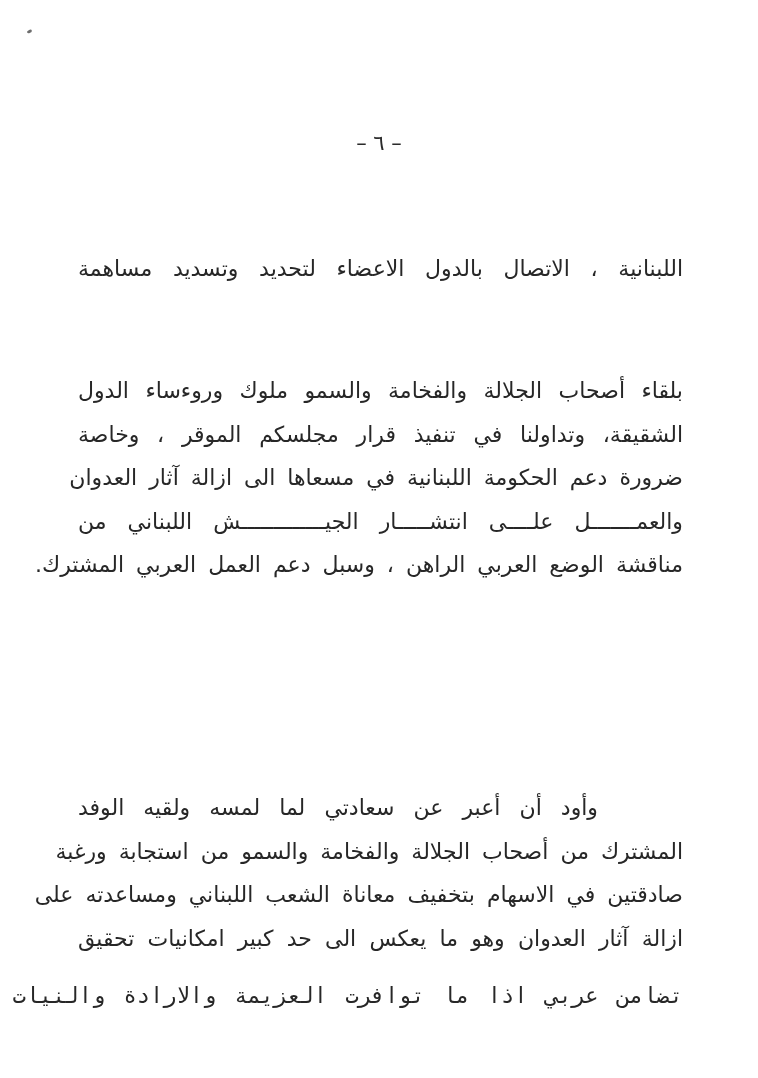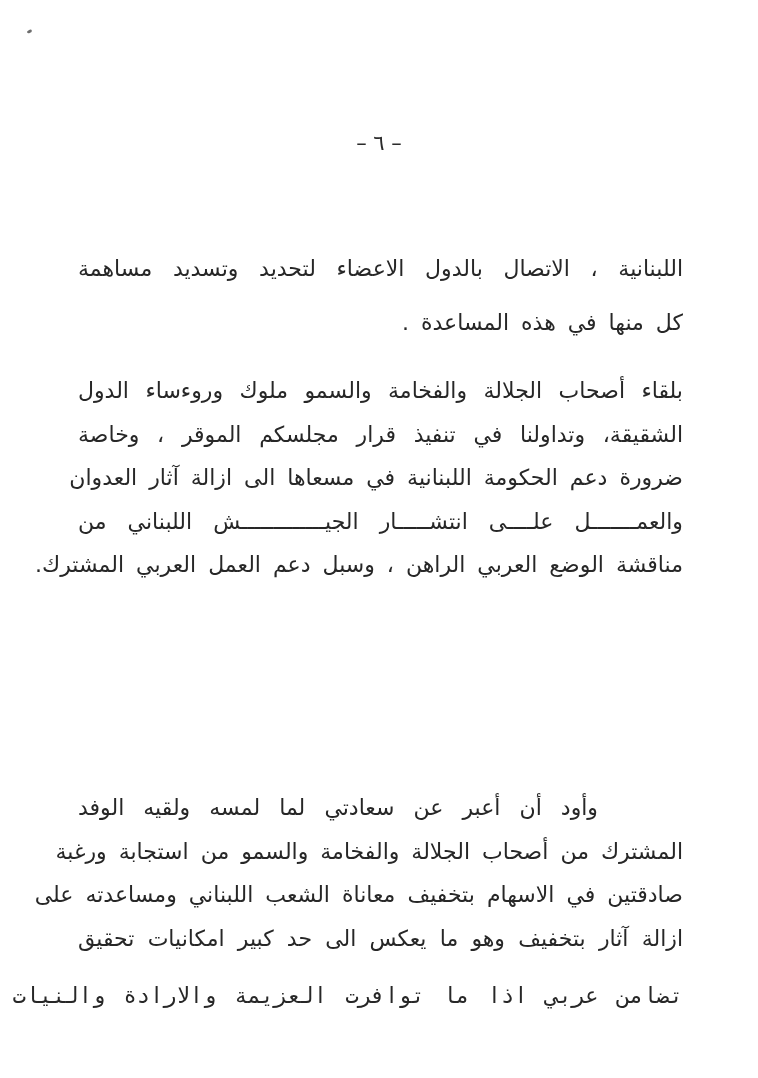--- a/index.html
+++ b/index.html
@@ -81,32 +81,31 @@
 <body>
 
 <div class="page">
 
   <span class="speck"></span>
 
   <div class="page-number">– ٦ –</div>
 
   <div class="textblock para-1">
     <div class="line">اللبنانية ، الاتصال بالدول الاعضاء لتحديد وتسديد مساهمة</div>
-    <div class="line end">كل منها في هذه المساعدة .</div>
   </div>
 
   <div class="textblock para-2">
     <div class="line">بلقاء أصحاب الجلالة والفخامة والسمو ملوك وروءساء الدول</div>
     <div class="line">الشقيقة، وتداولنا في تنفيذ قرار مجلسكم الموقر ، وخاصة</div>
     <div class="line">ضرورة دعم الحكومة اللبنانية في مسعاها الى ازالة آثار العدوان</div>
     <div class="line">والعمـــــــل علــــى انتشـــــار الجيـــــــــــــش اللبناني من</div>
     <div class="line end">مناقشة الوضع العربي الراهن ، وسبل دعم العمل العربي المشترك.</div>
   </div>
 
   <div class="textblock para-3">
     <div class="line indent-lg">وأود أن أعبر عن سعادتي لما لمسه ولقيه الوفد</div>
     <div class="line">المشترك من أصحاب الجلالة والفخامة والسمو من استجابة ورغبة</div>
     <div class="line">صادقتين في الاسهام بتخفيف معاناة الشعب اللبناني ومساعدته على</div>
-    <div class="line">ازالة آثار بتخفيف وهو ما يعكس الى حد كبير امكانيات تحقيق</div>
+    <div class="line">ازالة آثار العدوان وهو ما يعكس الى حد كبير امكانيات تحقيق</div>
     <div class="line end gap-before">تضامن عربي اذا ما توافرت العزيمة والارادة والنيات الطيبة .</div>
   </div>
 
 </div>
 
 </body></html>

